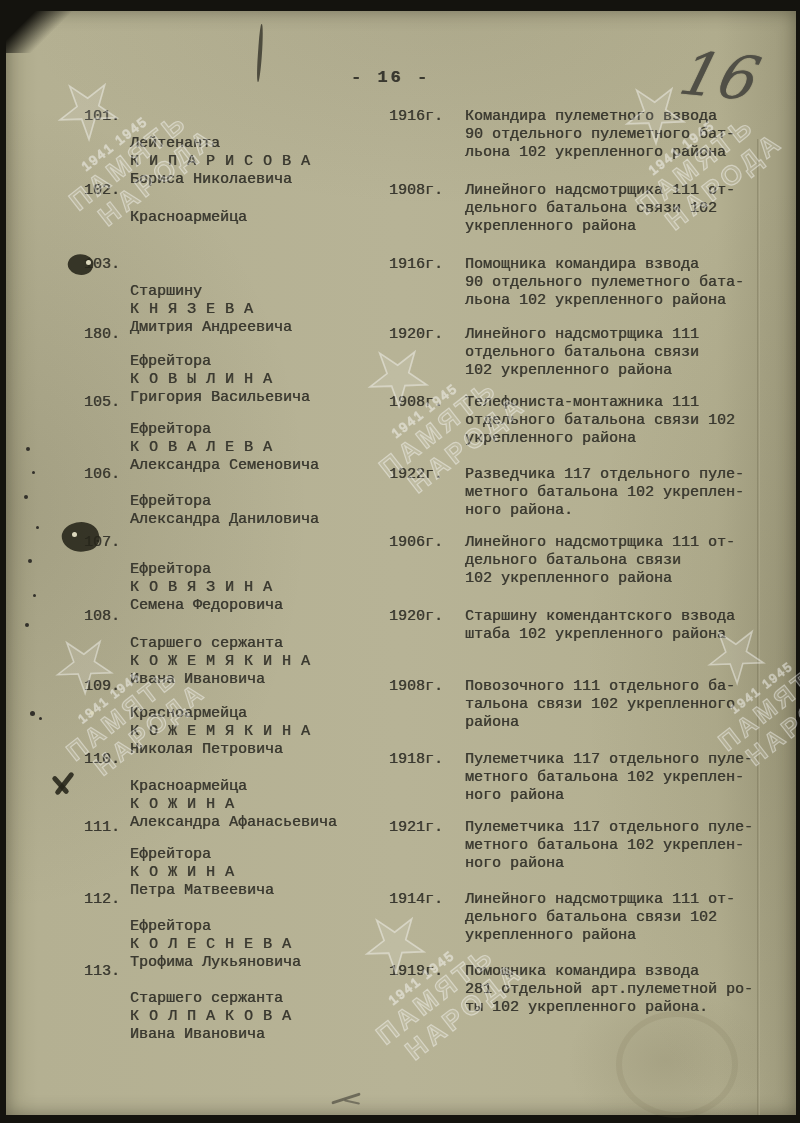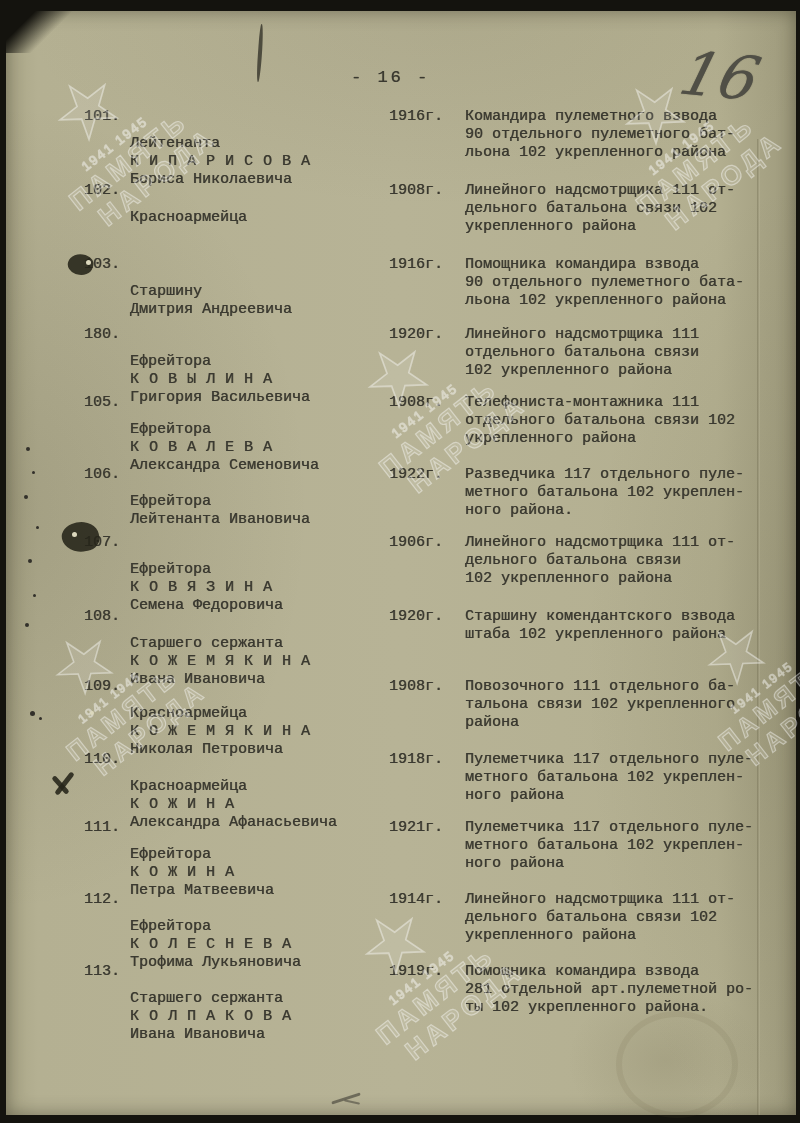--- a/index.html
+++ b/index.html
@@ -11,21 +11,21 @@
           radial-gradient(ellipse 420px 560px at 0% 45%, rgba(84,80,58,.18), transparent 72%),
           radial-gradient(ellipse 560px 260px at 55% 0%, rgba(118,112,82,.14), transparent 75%),
           radial-gradient(ellipse 300px 700px at 100% 60%, rgba(90,86,60,.14), transparent 70%),
           linear-gradient(90deg,#a9a586 0,#b4b092 4%,#b7b396 50%,#b3af90 90%,#9e9a7c 100%);
         box-shadow: inset 0 0 18px rgba(40,38,24,.45);}
   .corner-tl{position:absolute;left:0;top:0;width:70px;height:42px;
         background:linear-gradient(135deg,#14130e 0,#14130e 26%,rgba(20,19,14,0) 60%);}
   .fold{position:absolute;left:751px;top:128px;width:3px;height:976px;
         background:linear-gradient(90deg,rgba(92,87,60,.38),rgba(220,216,190,.25));}
   .typed{color:#3a3930;text-shadow:.4px .4px .6px rgba(52,50,40,.6), -.3px 0 .5px rgba(52,50,40,.3);}
-  .header-num{position:absolute;left:345px;top:57px;font-size:17px;font-weight:normal;letter-spacing:3px;}
+  .header-num{position:absolute;left:345px;top:57px;font-size:17px;font-weight:bold;letter-spacing:3px;}
   .hand-num{position:absolute;left:676px;top:30px;font-family:"DejaVu Serif",serif;font-style:italic;
         font-size:60px;color:#504f46;transform:rotate(5deg) skewX(-10deg);
         text-shadow:0 0 1px rgba(60,59,50,.6);}
   .entry{position:absolute;left:0;width:100%;font-size:15px;line-height:17.8px;}
   .entry .num{position:absolute;left:78px;}
   .entry .left{position:absolute;left:124px;width:260px;margin-top:27px;}
   .entry .surname{letter-spacing:10px;white-space:nowrap;}
   .entry .year{position:absolute;left:383px;}
   .entry .desc{position:absolute;left:459px;width:340px;}
   
@@ -90,20 +90,21 @@
     <div class="desc">
             <div>Линейного надсмотрщика 111 от-</div>
             <div>дельного батальона связи 102</div>
             <div>укрепленного района</div>
           </div>
   </div>
         <div class="entry typed" style="top: 245px;">
     <span class="num">103.</span>
     <div class="left">
       <div class="rank">Старшину</div>
+      <div class="surname">КНЯЗЕВА</div>
       <div class="given">Дмитрия Андреевича</div>
     </div>
     <span class="year">1916г.</span>
     <div class="desc">
             <div>Помощника командира взвода</div>
             <div>90 отдельного пулеметного бата-</div>
             <div>льона 102 укрепленного района</div>
           </div>
   </div>
         <div class="entry typed" style="top: 315px;">
@@ -131,21 +132,21 @@
     <div class="desc">
             <div>Телефониста-монтажника 111</div>
             <div>отдельного батальона связи 102</div>
             <div>укрепленного района</div>
           </div>
   </div>
         <div class="entry typed" style="top: 455px;">
     <span class="num">106.</span>
     <div class="left">
       <div class="rank">Ефрейтора</div>
-      <div class="given">Лейтенанта Ивановича</div>
+      <div class="given">Александра Даниловича</div>
     </div>
     <span class="year">1922г.</span>
     <div class="desc">
             <div>Разведчика 117 отдельного пуле-</div>
             <div>метного батальона 102 укреплен-</div>
             <div>ного района.</div>
           </div>
   </div>
         <div class="entry typed" style="top: 523px;">
     <span class="num">107.</span>

